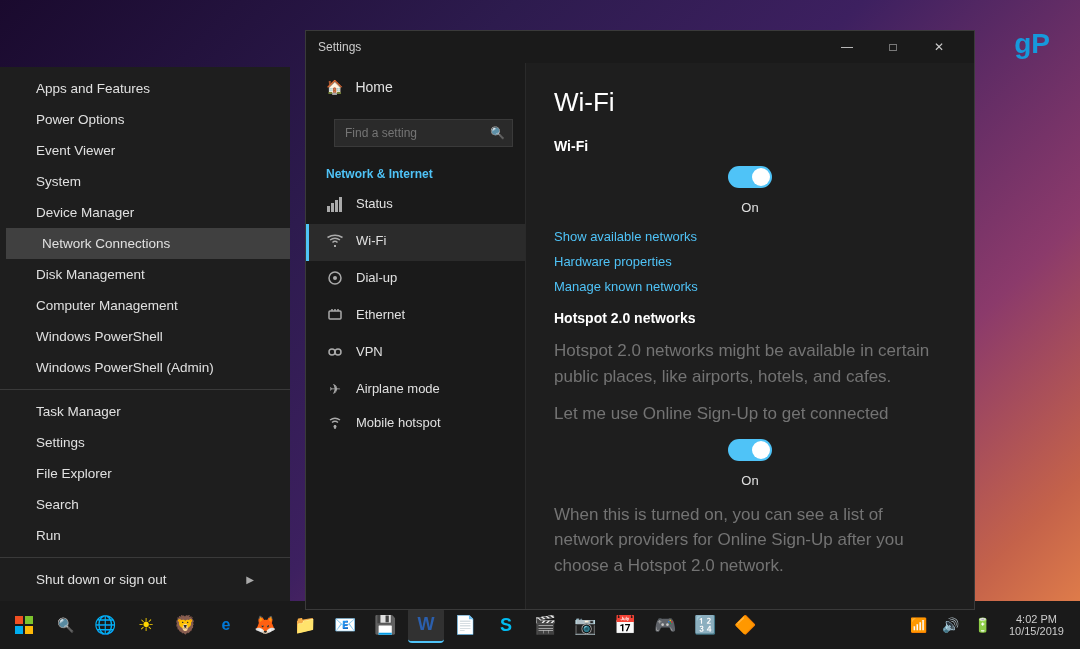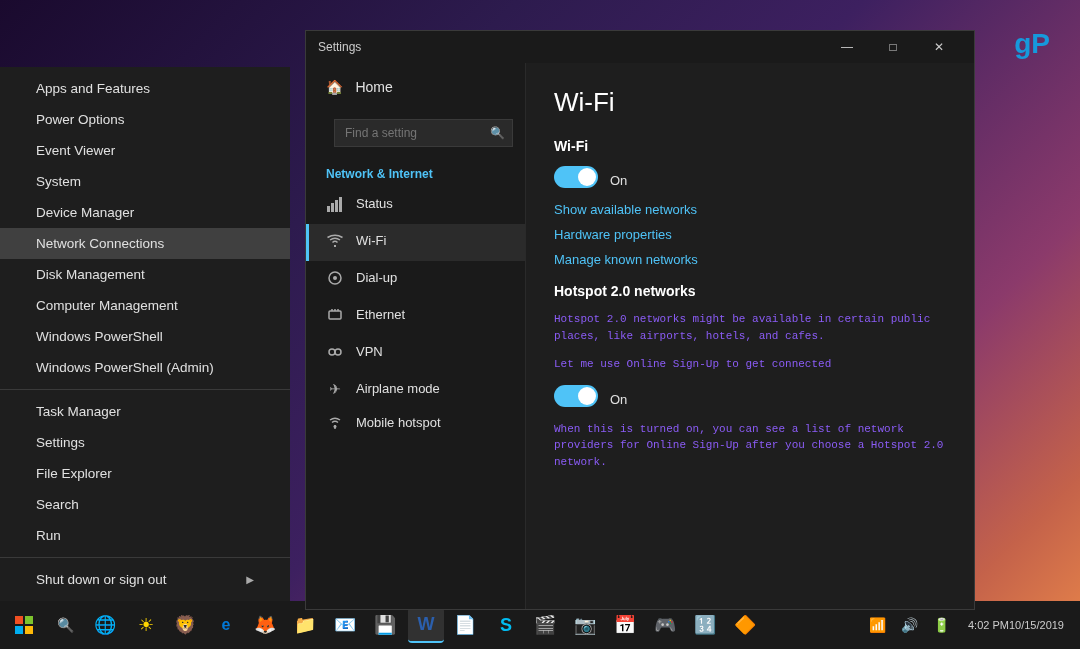--- a/index.html
+++ b/index.html
@@ -84,21 +84,21 @@
       width: 28px;
       height: 28px;
       display: flex;
       align-items: center;
       justify-content: center;
       font-size: 14px;
       cursor: pointer;
     }
     .time-display {
       display: flex;
-      flex-direction: row;
+      flex-direction: column;
       align-items: center;
       font-size: 11px;
       color: #ccc;
       padding: 0 8px;
     }
 
     
     .context-menu {
       position: absolute;
       left: 0;
@@ -112,20 +112,21 @@
       padding: 8px 36px;
       color: #e0e0e0;
       font-size: 13.5px;
       cursor: pointer;
       display: flex;
       align-items: center;
       justify-content: space-between;
     }
     .context-menu-item:hover, .context-menu-item.highlighted {
       background: #3a3a3a;
+      margin-left: 6px;
     }
     .context-menu-item.highlighted {
       background: #404040;
     }
     .context-menu-separator {
       height: 1px;
       background: #3a3a3a;
       margin: 6px 0;
     }
     .chevron-right {
@@ -270,23 +271,24 @@
     }
     .section-title {
       font-size: 14px;
       font-weight: 600;
       color: #ffffff;
       margin-bottom: 12px;
       margin-top: 16px;
     }
     .toggle-row {
       display: flex;
-      align-items: flex-end;
+      align-items: center;
       gap: 12px;
       margin-bottom: 14px;
+      flex-direction: column;
     }
     .toggle {
       width: 44px;
       height: 22px;
       background: #4fc3f7;
       border-radius: 11px;
       position: relative;
       cursor: pointer;
     }
     .toggle::after {
@@ -304,25 +306,24 @@
       font-size: 13px;
       color: #e0e0e0;
     }
     .link-text {
       color: #4fc3f7;
       font-size: 13px;
       cursor: pointer;
       margin-bottom: 10px;
     }
     .body-text {
-      font-size: 11px;
-      color: #8b5cf6;
+      font-size: 17px;
+      color: #737373;
       margin-bottom: 12px;
       line-height: 1.5;
-      font-family: Liberation Mono, monospace;
     }
 
     
     .gp-logo {
       position: absolute;
       top: 28px;
       right: 30px;
       color: #0ea5e9;
       font-size: 28px;
       font-weight: bold;

